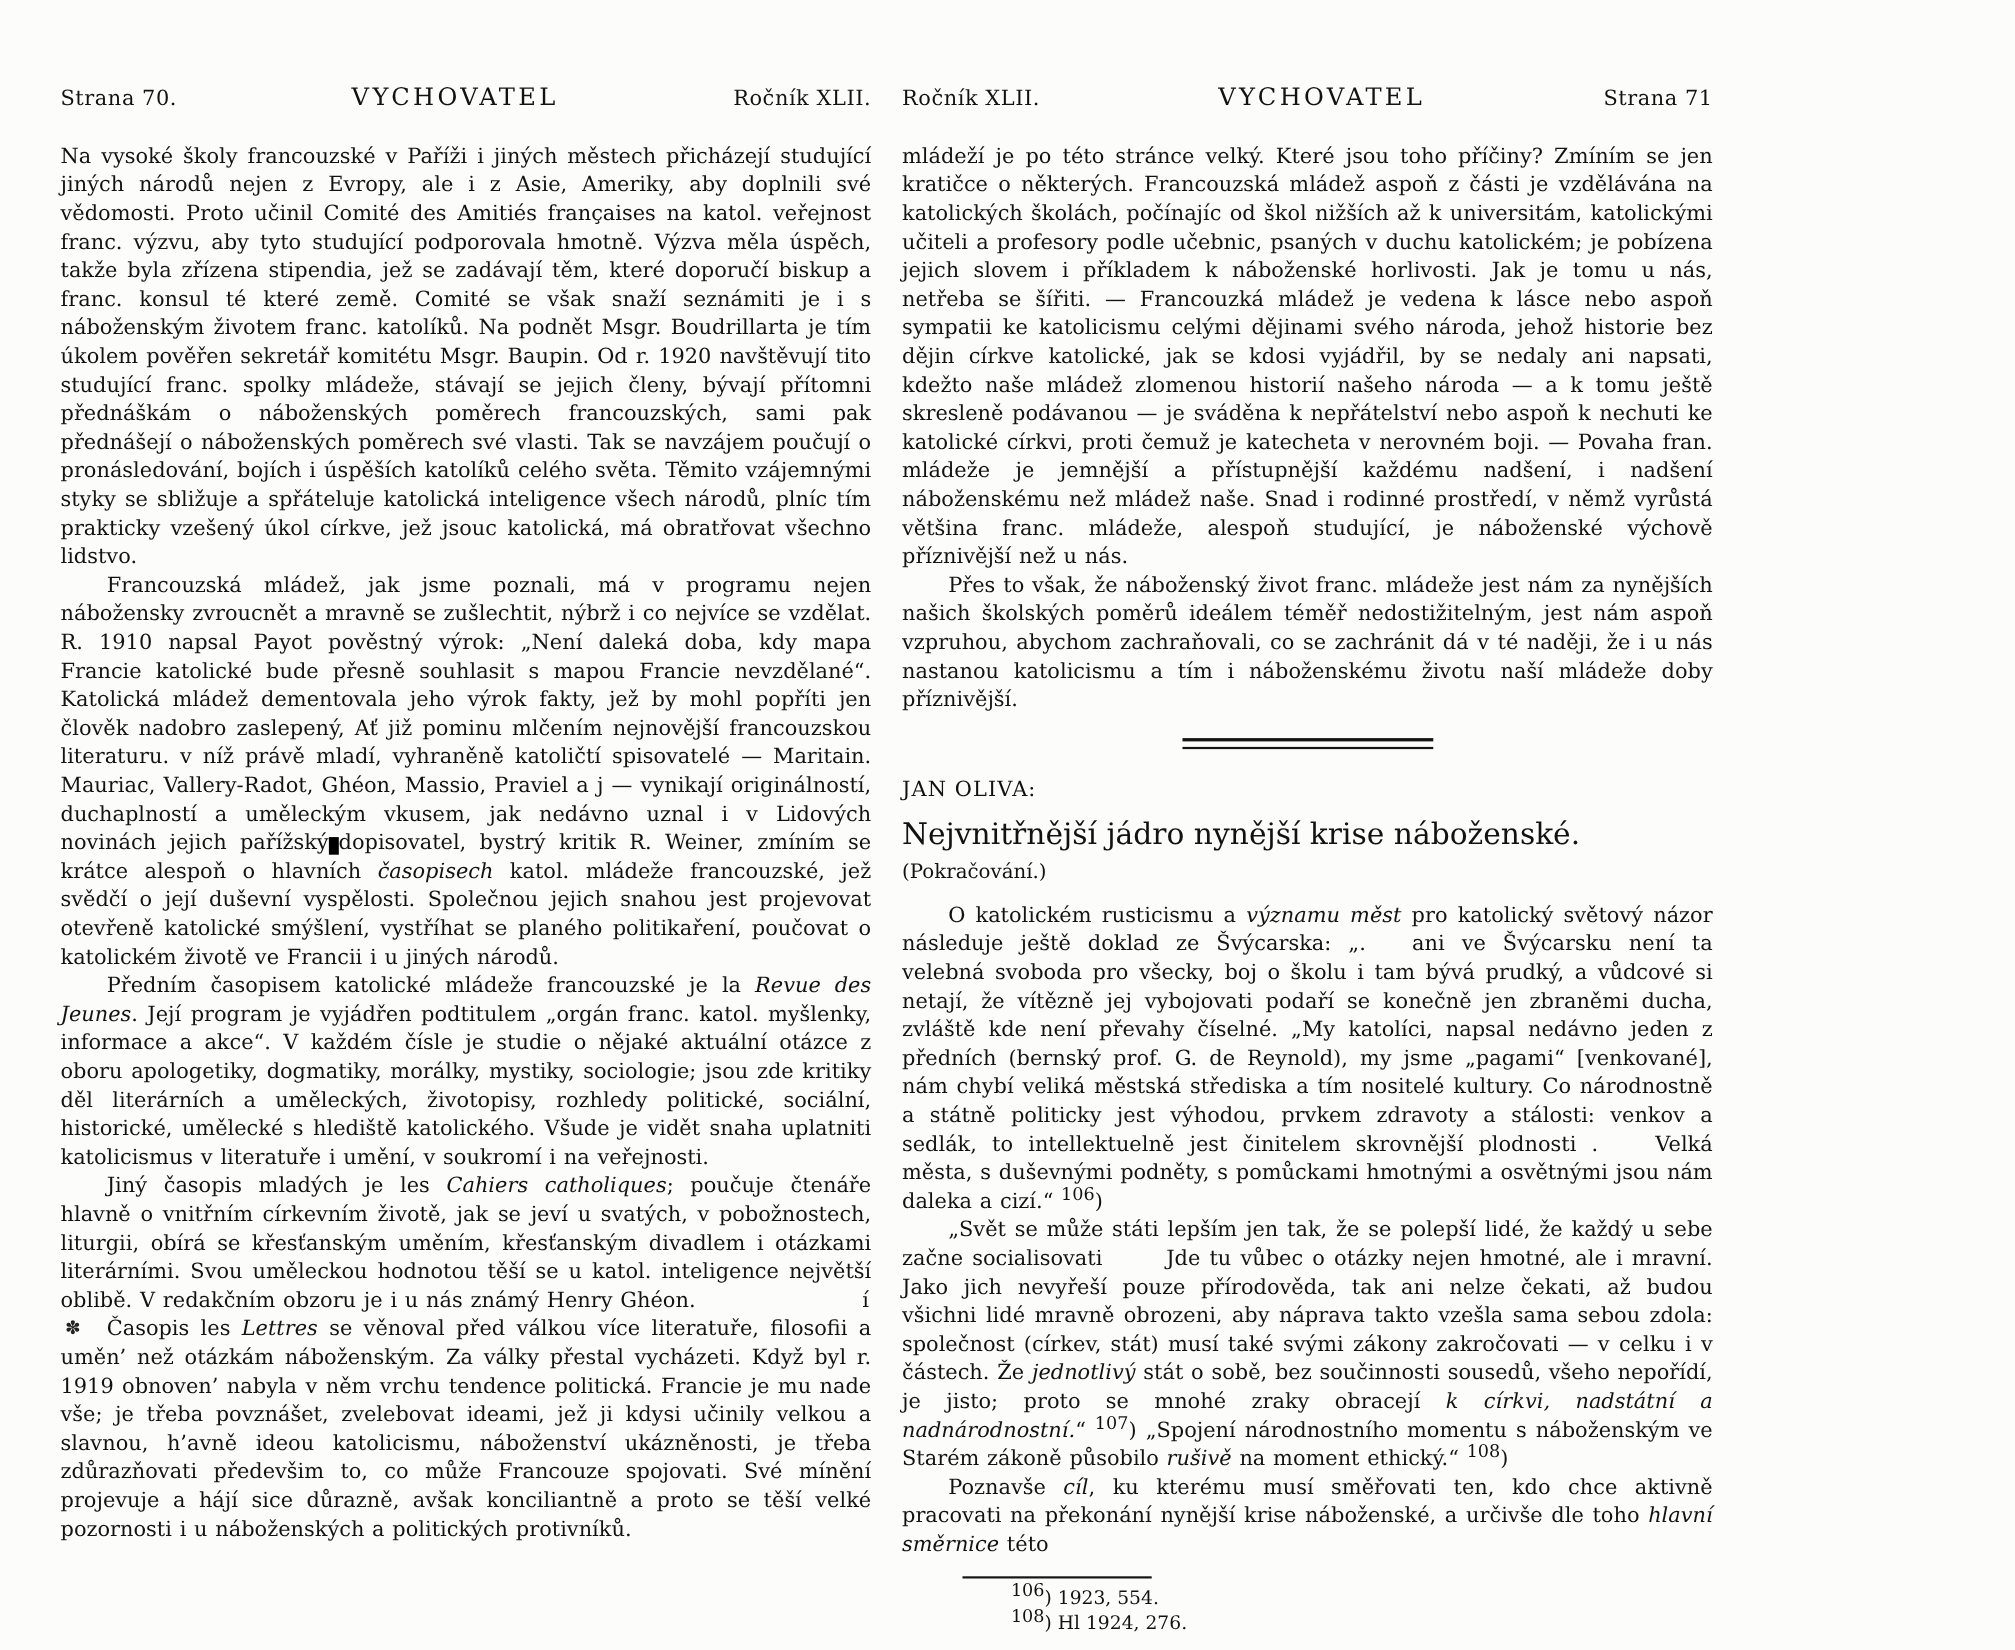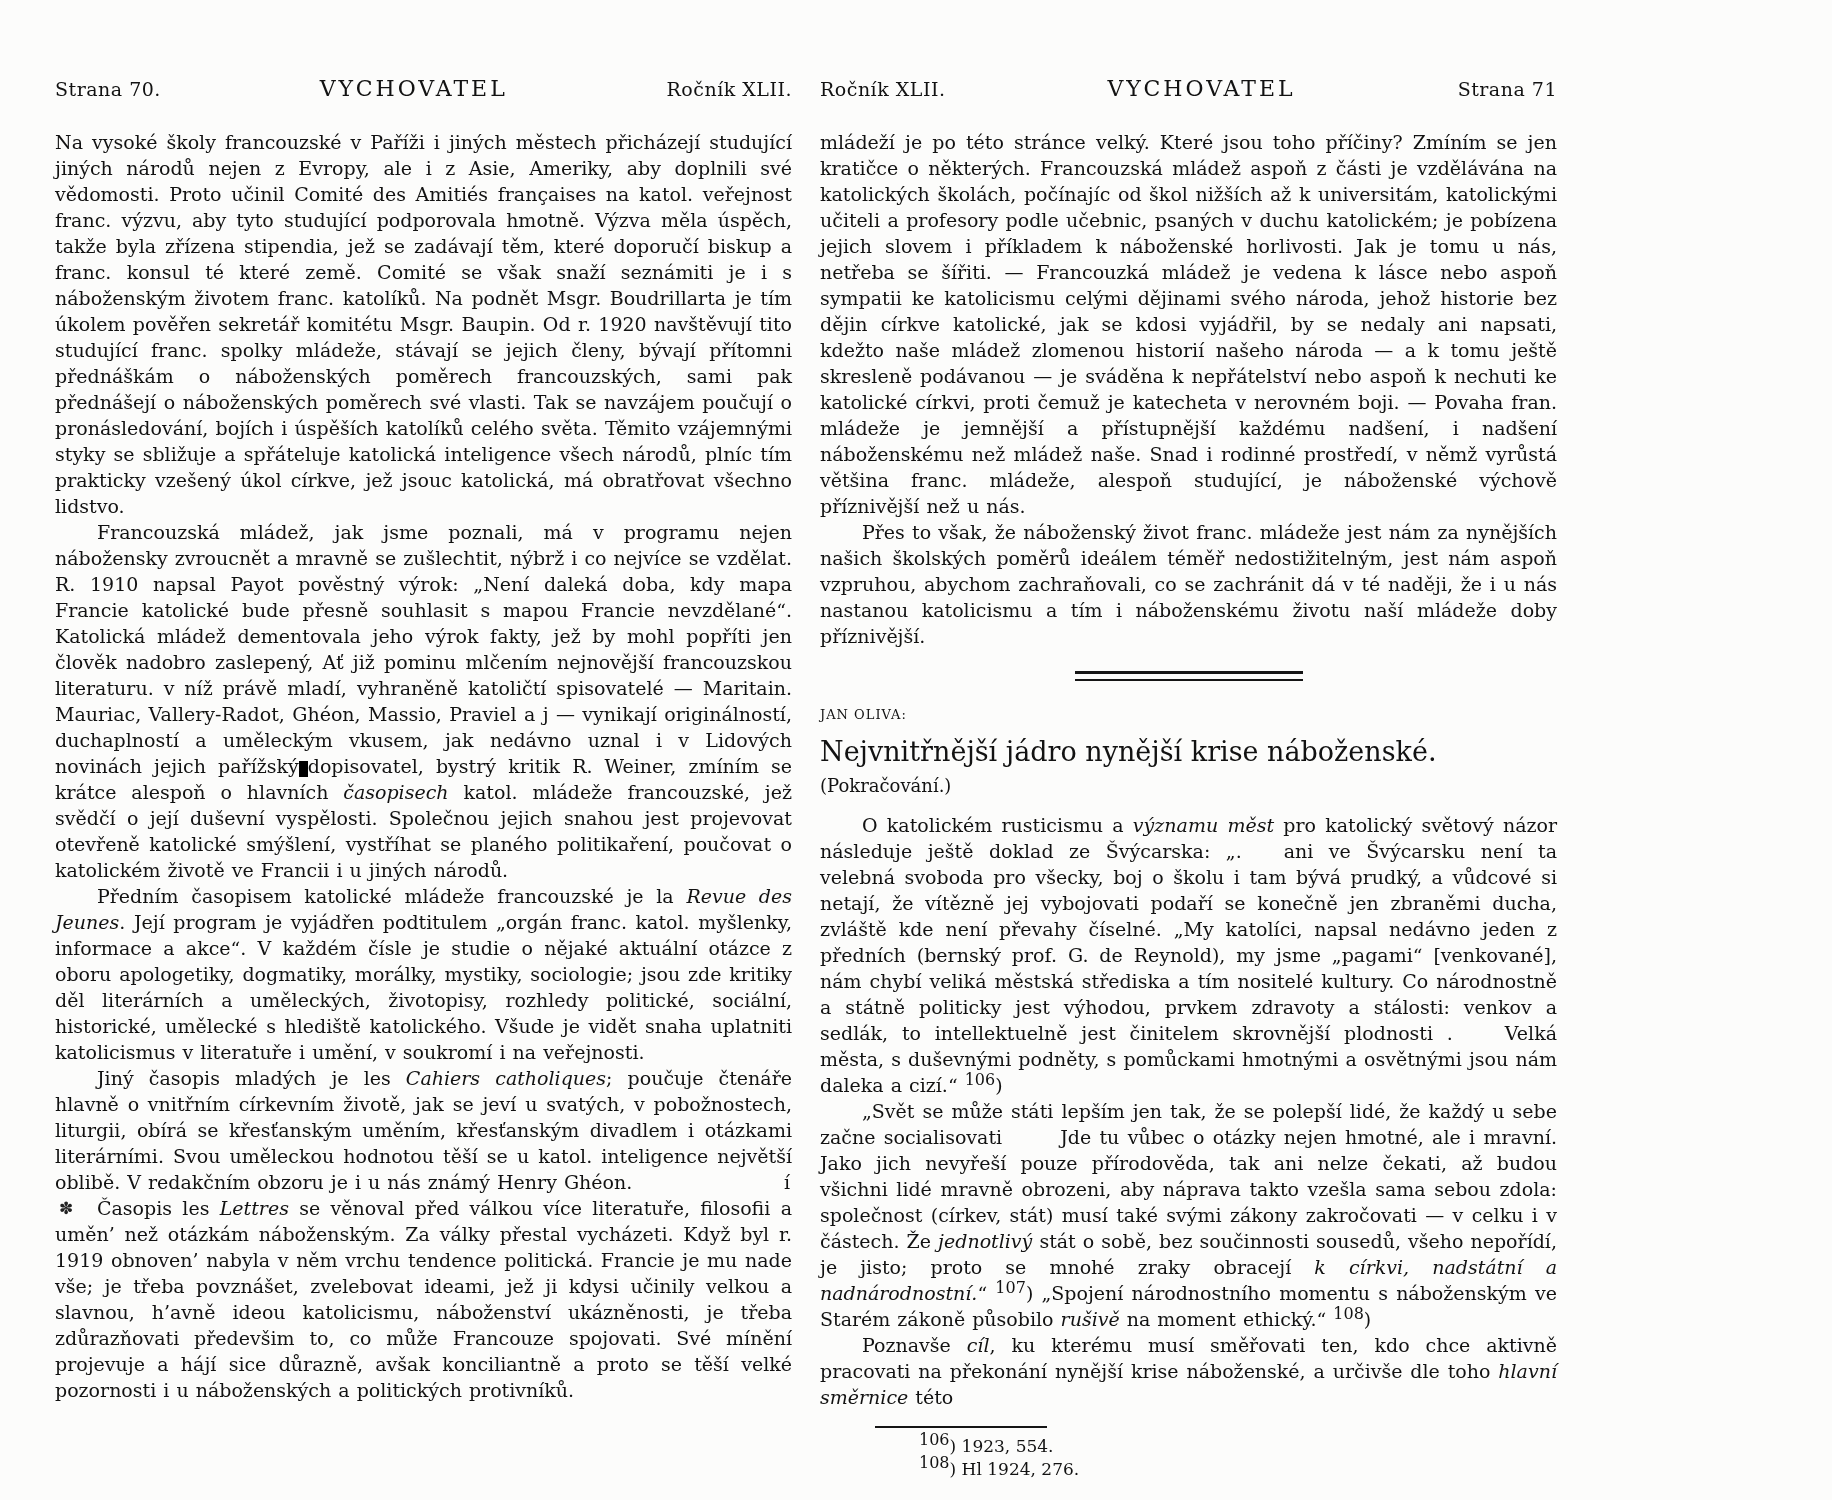--- a/index.html
+++ b/index.html
@@ -25,21 +25,21 @@
   .gap{display:inline-block;height:1px;}
   .ink-block{display:inline-block;width:9px;height:16px;background:#000;vertical-align:text-bottom;}
   sup{font-size:16px;line-height:0;}
   i{font-style:italic;}
   .para-mark{position:absolute;left:4px;top:0;text-indent:0;font-size:17px;color:#222;}
   .stray-char{position:absolute;right:2px;bottom:0;text-indent:0;}
   .double-rule{
     width:228px;margin:22px auto 26px;height:5px;
     border-top:3px solid #151515;border-bottom:2px solid #151515;
   }
-  .author{font-size:13px;letter-spacing:1px;margin:0 0 14px 0;}
+  .author{font-size:19px;letter-spacing:1px;margin:0 0 14px 0;}
   .article-title{font-size:27px;text-align:left;margin:0 0 8px 0;font-weight:normal;}
   .subtitle{font-size:18px;margin:0 0 16px 0;}
   .footnotes{margin:16px 0 0 55px;font-size:17px;line-height:23px;}
   .fn-rule{width:172px;border-top:2px solid #151515;margin:0 0 7px 0;}
   .footnote{white-space:nowrap;margin-left:44px;}
 </style>
 </head>
 <body>
 
 <div class="page" id="left-page">

